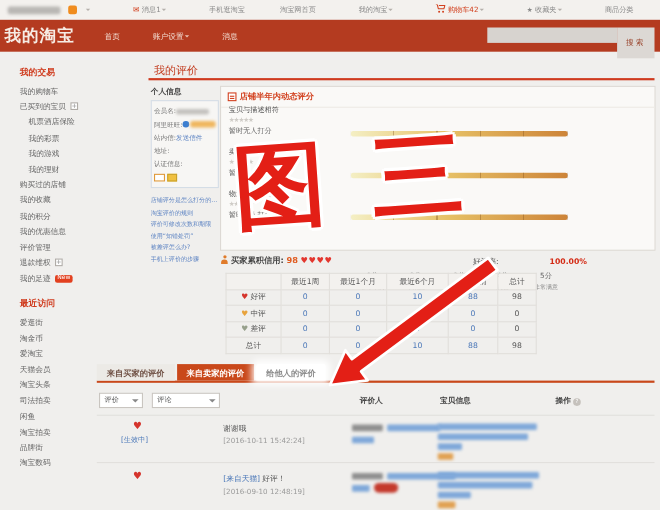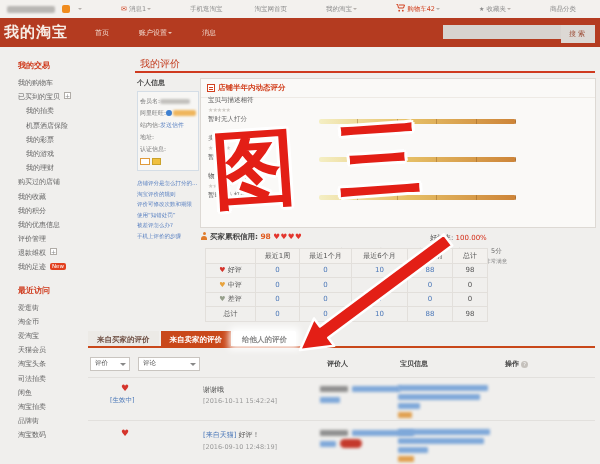--- a/index.html
+++ b/index.html
@@ -20,21 +20,21 @@
   .hot{color:#d2401e;}
   .starglyph{color:#8a8a8a;font-size:6px;}
   .navglyph{color:#d2401e;font-size:6px;}
 
   
   #appheader{position:absolute;left:0;top:18px;width:600px;height:29px;background:#b43b20;}
   #logo{position:absolute;left:4px;top:5px;font-size:15px;font-weight:bold;color:#f6ece4;letter-spacing:1px;}
   #hnav{position:absolute;left:95px;top:10px;display:flex;gap:30px;font-size:7px;color:#f2ddd2;}
   #hsearch{position:absolute;right:5px;top:7px;display:flex;}
   #hsearch input{width:118px;height:14px;background:#d7d3cf;border:none;outline:none;}
-  #hsearch .btn{width:34px;height:18px;background:#dcd8d4;color:#9c4a33;font-size:7px;
+  #hsearch .btn{width:34px;height:28px;background:#dcd8d4;color:#9c4a33;font-size:7px;
     display:flex;align-items:center;justify-content:center;letter-spacing:2px;cursor:pointer;}
 
   
   #sidebar{position:absolute;left:0;top:50px;width:132px;}
   .side-title{margin:10px 0 5px 18px;color:#cf3a1c;font-size:8px;font-weight:bold;}
   .side-list{list-style:none;}
   .side-list li{height:14.2px;line-height:14.2px;padding-left:18px;font-size:7px;color:#666;white-space:nowrap;cursor:pointer;}
   .side-list li.sub{padding-left:26px;}
   .plusbox{display:inline-block;width:7px;height:7px;border:1px solid #b0aca7;color:#8a8a8a;
     font-size:6px;line-height:5px;text-align:center;margin-left:4px;vertical-align:1px;background:#fff;}
@@ -81,21 +81,21 @@
 
   
   #credit-line{position:absolute;left:200px;top:232px;width:396px;height:12px;font-size:7.5px;color:#444;}
   .person-icon{display:inline-block;width:8px;height:8px;position:relative;vertical-align:-1px;margin-right:2px;}
   .person-icon::before{content:"";position:absolute;left:2.5px;top:0;width:3px;height:3px;border-radius:50%;background:#e07b2a;}
   .person-icon::after{content:"";position:absolute;left:1px;top:3.5px;width:6px;height:4px;border-radius:3px 3px 0 0;background:#e07b2a;}
   #credit-line b{font-weight:bold;}
   .credit-val{color:#e05a1e;font-weight:bold;}
   .hearts{color:#e3362e;font-size:7.5px;letter-spacing:0.5px;}
   #rate{position:absolute;left:230px;top:1px;font-size:7px;color:#555;}
-  #rate .rv{color:#d42a14;font-weight:normal;}
+  #rate .rv{color:#d42a14;font-weight:bold;margin-left:44px;}
 
   #credit-table{position:absolute;left:205px;top:248px;border-collapse:collapse;table-layout:fixed;width:282px;font-size:7px;}
   #credit-table th,#credit-table td{border:1px solid #e2dfdb;height:14.5px;text-align:center;font-weight:normal;color:#555;}
   #credit-table th{background:#f3f1ee;}
   #credit-table td.num{color:#4a77b8;}
   #credit-table td.dark{color:#555;}
   .rico{font-size:7px;margin-right:2px;vertical-align:0;}
   .rico.good{color:#d5342c;}
   .rico.mid{color:#e8a33d;}
   .rico.bad{color:#97a08c;}
@@ -170,21 +170,20 @@
       <input type="text" style="">
       <div class="btn">搜索</div>
     </div>
   </div>
 
   <div id="sidebar">
     <div class="side-title">我的交易</div>
     <ul class="side-list">
       <li><span>我的购物车</span></li>
       <li><span>已买到的宝贝</span><span class="plusbox">+</span></li>
-      <li class="sub"><span>我的拍卖</span></li>
       <li class="sub"><span>机票酒店保险</span></li>
       <li class="sub"><span>我的彩票</span></li>
       <li class="sub"><span>我的游戏</span></li>
       <li class="sub"><span>我的理财</span></li>
       <li><span>购买过的店铺</span></li>
       <li><span>我的收藏</span></li>
       <li><span>我的积分</span></li>
       <li><span>我的优惠信息</span></li>
       <li><span>评价管理</span></li>
       <li><span>退款维权</span><span class="plusbox">+</span></li>

